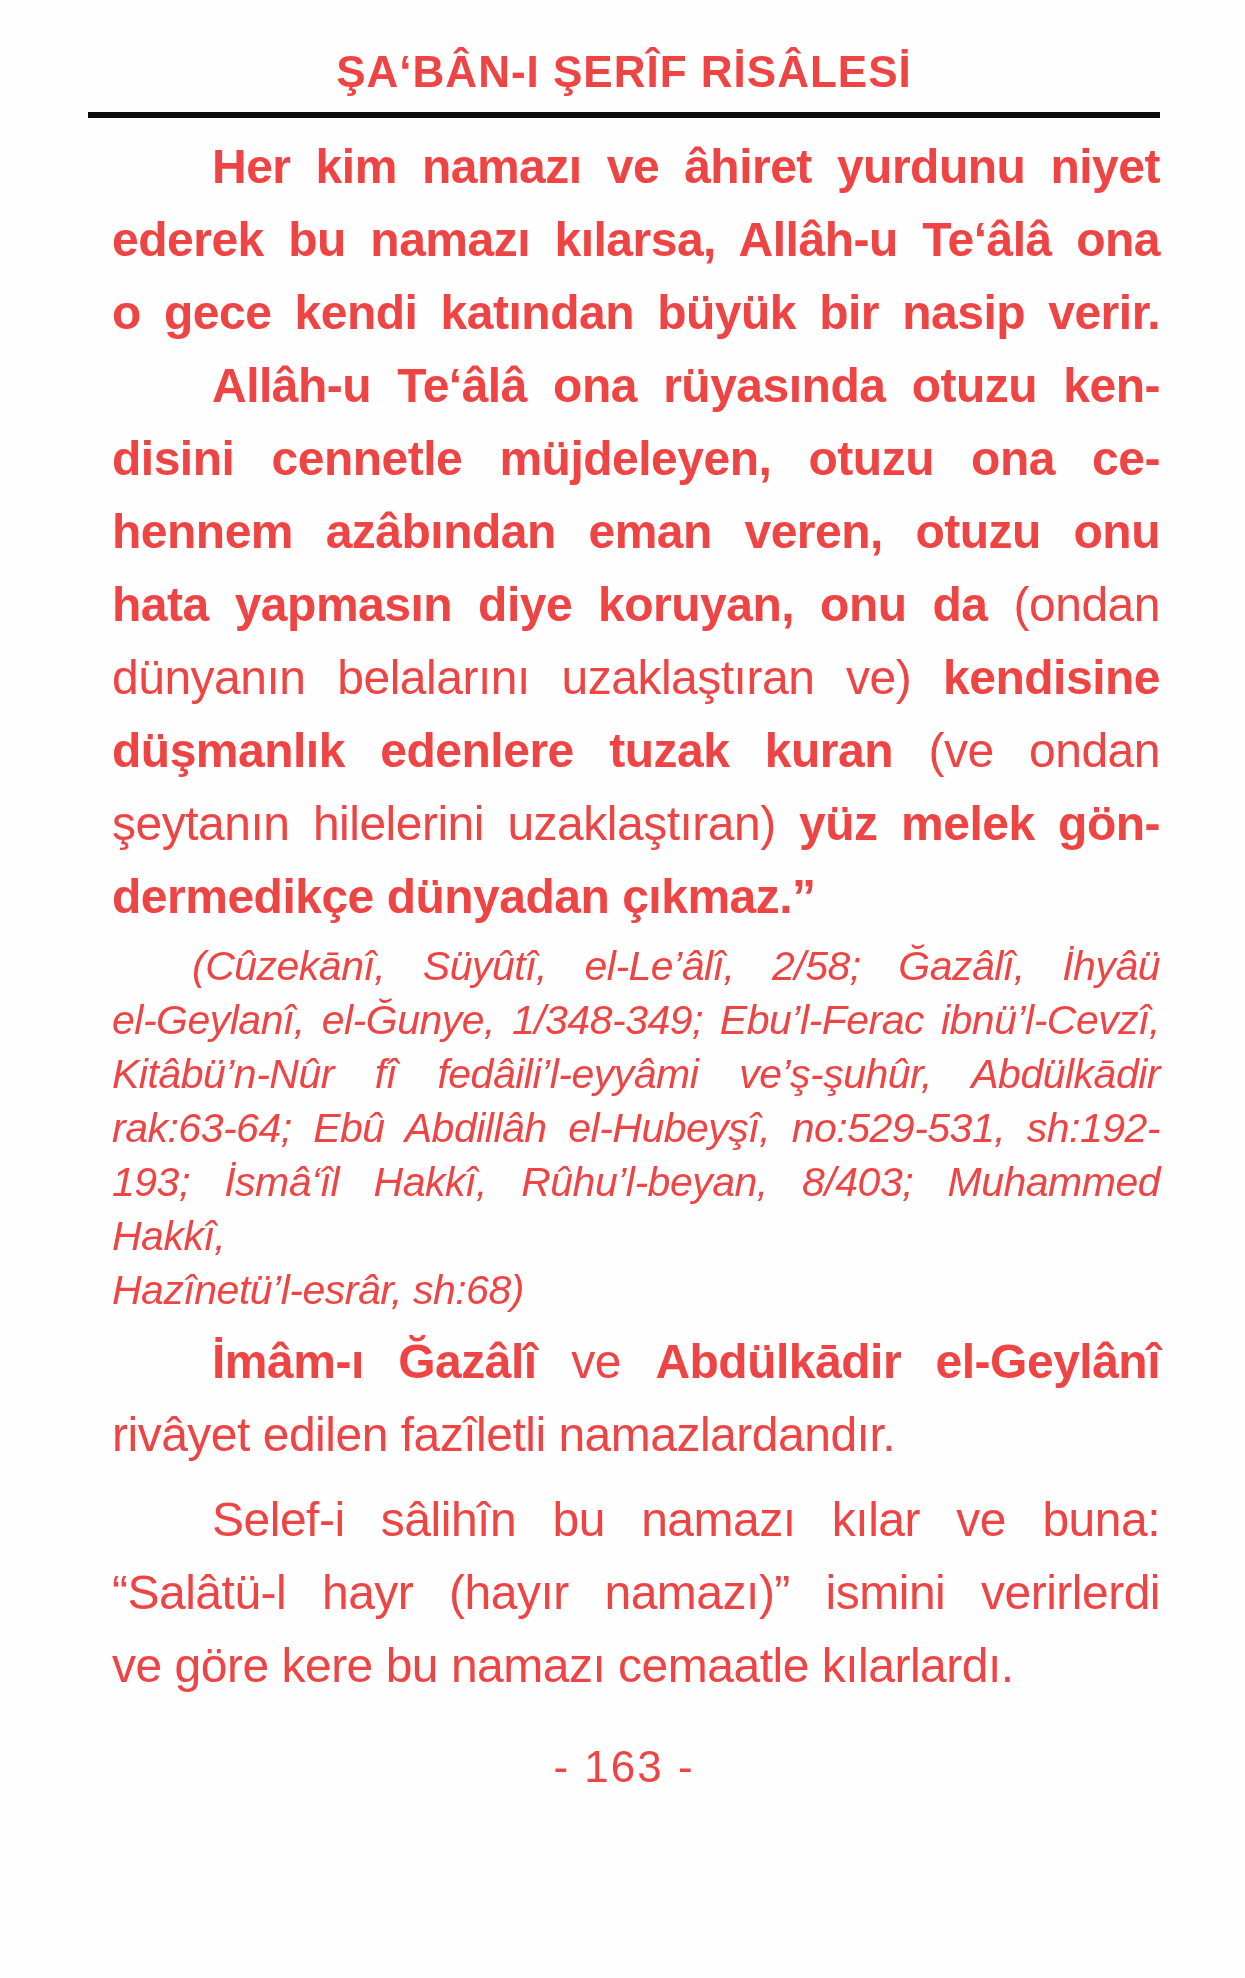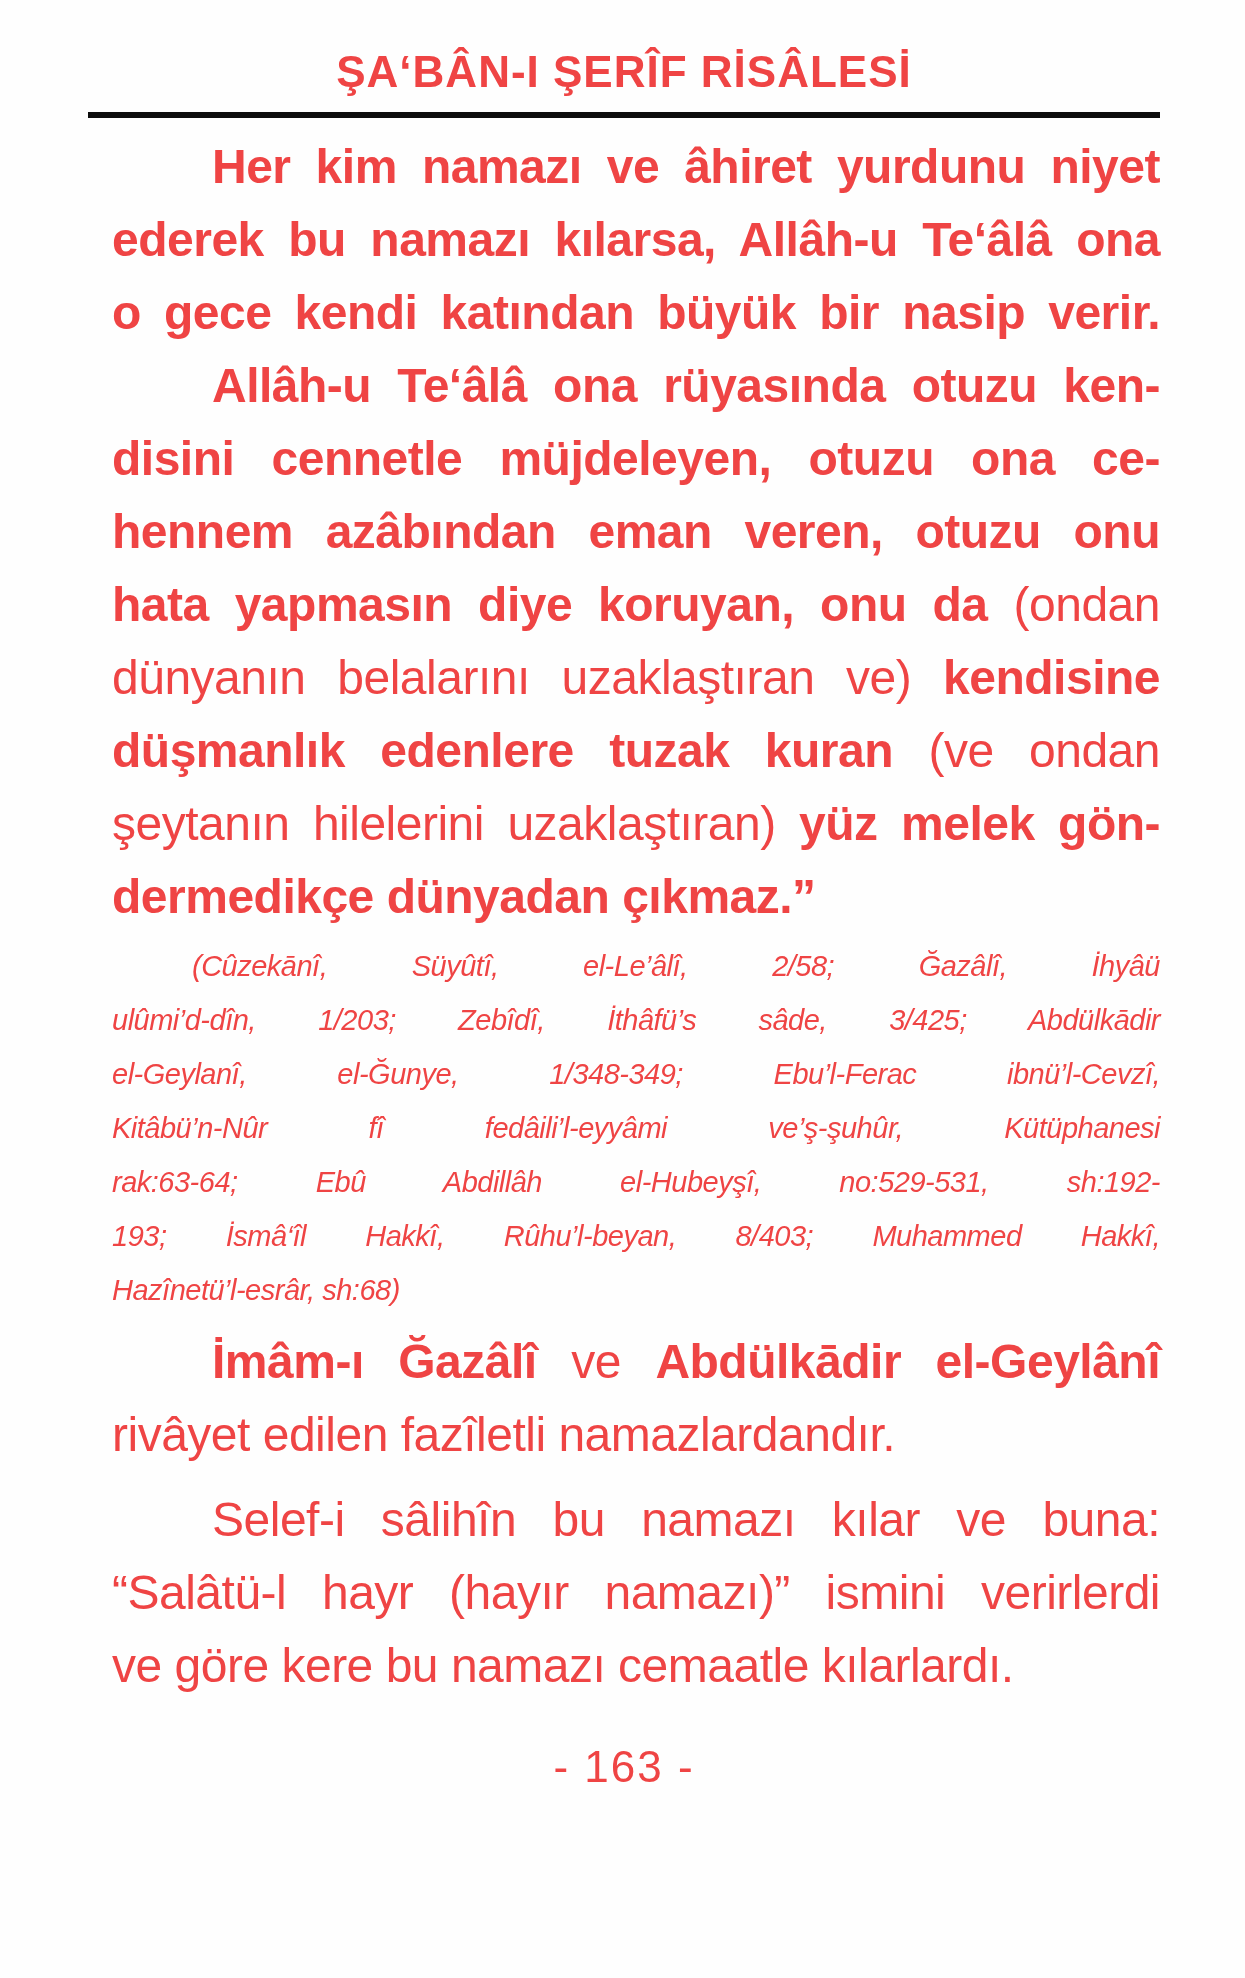--- a/index.html
+++ b/index.html
@@ -34,21 +34,21 @@
     letter-spacing:-0.5px;
     margin-left:24px;
   }
   .para .line.last{text-align-last:left;}
   .body-para{font-size:48px;line-height:73px;}
   .body-para .line.indent{padding-left:100px;}
   .p1{margin-top:12px;}
   .p4{margin-top:8px;}
   .p5{margin-top:12px;}
   .cite-para{
-    font-size:29px;
+    font-size:41px;
     line-height:54px;
     margin-top:6px;
   }
   .cite-para .line.indent{padding-left:80px;}
   .run{white-space:pre-wrap;}
   .run.b{font-weight:700;}
   .run.r{font-weight:400;font-style:normal;}
   .run.i{font-style:italic;font-weight:400;}
   .run.is{font-style:italic;font-weight:400;font-size:41px;}
   .page-footer{
@@ -75,23 +75,22 @@
         <div class="line"><span class="run b">disini cennetle müjdeleyen, otuzu ona ce-</span></div>
         <div class="line"><span class="run b">hennem azâbından eman veren, otuzu onu</span></div>
         <div class="line"><span class="run b">hata yapmasın diye koruyan, onu da </span><span class="run r">(ondan</span></div>
         <div class="line"><span class="run r">dünyanın belalarını uzaklaştıran ve) </span><span class="run b">kendisine</span></div>
         <div class="line"><span class="run b">düşmanlık edenlere tuzak kuran </span><span class="run r">(ve ondan</span></div>
         <div class="line"><span class="run r">şeytanın hilelerini uzaklaştıran) </span><span class="run b">yüz melek gön-</span></div>
         <div class="line last"><span class="run b">dermedikçe dünyadan çıkmaz.”</span></div>
       </div>
       <div class="para cite-para">
         <div class="line indent"><span class="run i">(Cûzekānî, Süyûtî, el-Le’âlî, 2/58; Ğazâlî, İhyâü</span></div>
-        <div class="line"><span class="run i">ulûmi’d-dîn, 1/203; Zebîdî, İthâfü’s sâde, 3/425; Abdülkādir</span></div>
         <div class="line"><span class="run i">el-Geylanî, el-Ğunye, 1/348-349; Ebu’l-Ferac ibnü’l-Cevzî,</span></div>
-        <div class="line"><span class="run i">Kitâbü’n-Nûr fî fedâili’l-eyyâmi ve’ş-şuhûr, Kütüphanesi</span></div>
+        <div class="line"><span class="run i">Kitâbü’n-Nûr fî fedâili’l-eyyâmi ve’ş-şuhûr, Abdülkādir</span></div>
         <div class="line"><span class="run i">rak:63-64; Ebû Abdillâh el-Hubeyşî, no:529-531, sh:192-</span></div>
         <div class="line"><span class="run i">193; İsmâ‘îl Hakkî, Rûhu’l-beyan, 8/403; Muhammed Hakkî,</span></div>
         <div class="line last"><span class="run i">Hazînetü’l-esrâr, sh:68)</span></div>
       </div>
       <div class="para body-para p4">
         <div class="line indent"><span class="run b">İmâm-ı Ğazâlî </span><span class="run r">ve </span><span class="run b">Abdülkādir el-Geylânî</span></div>
         <div class="line last"><span class="run r">rivâyet edilen fazîletli namazlardandır.</span></div>
       </div>
       <div class="para body-para p5">
         <div class="line indent"><span class="run r">Selef-i sâlihîn bu namazı kılar ve buna:</span></div>

